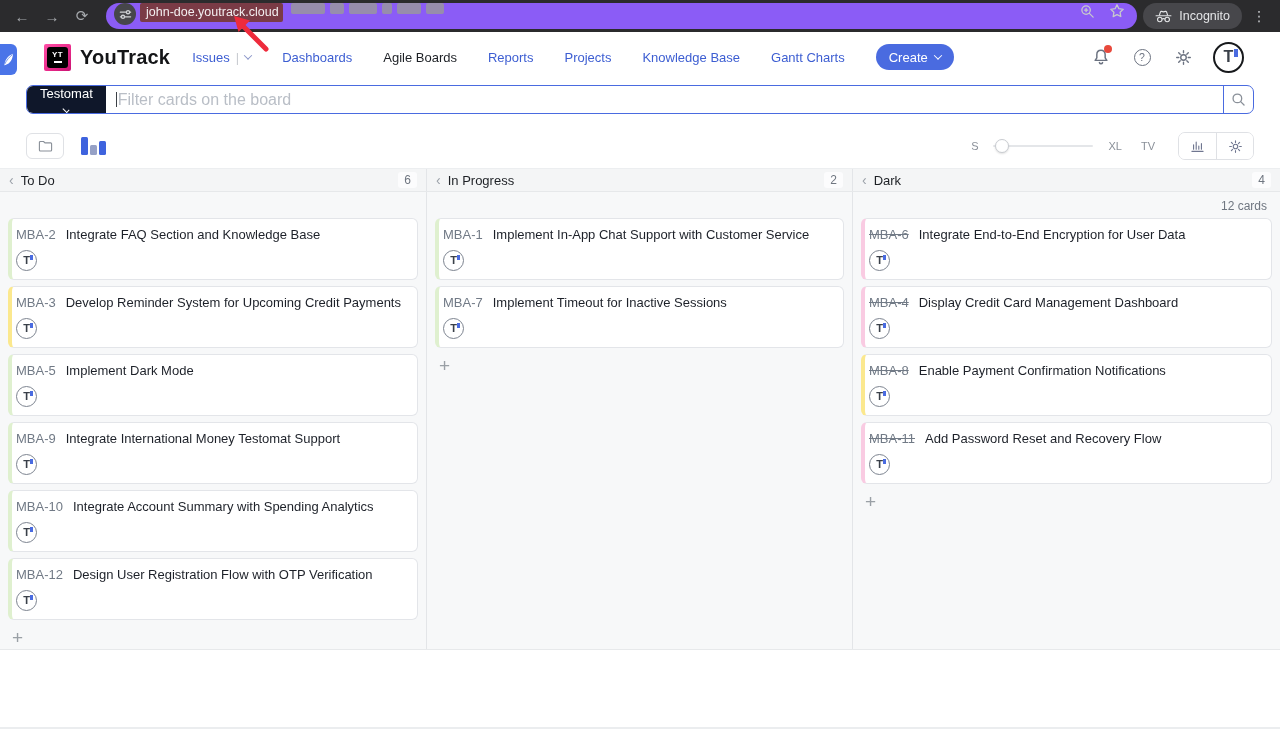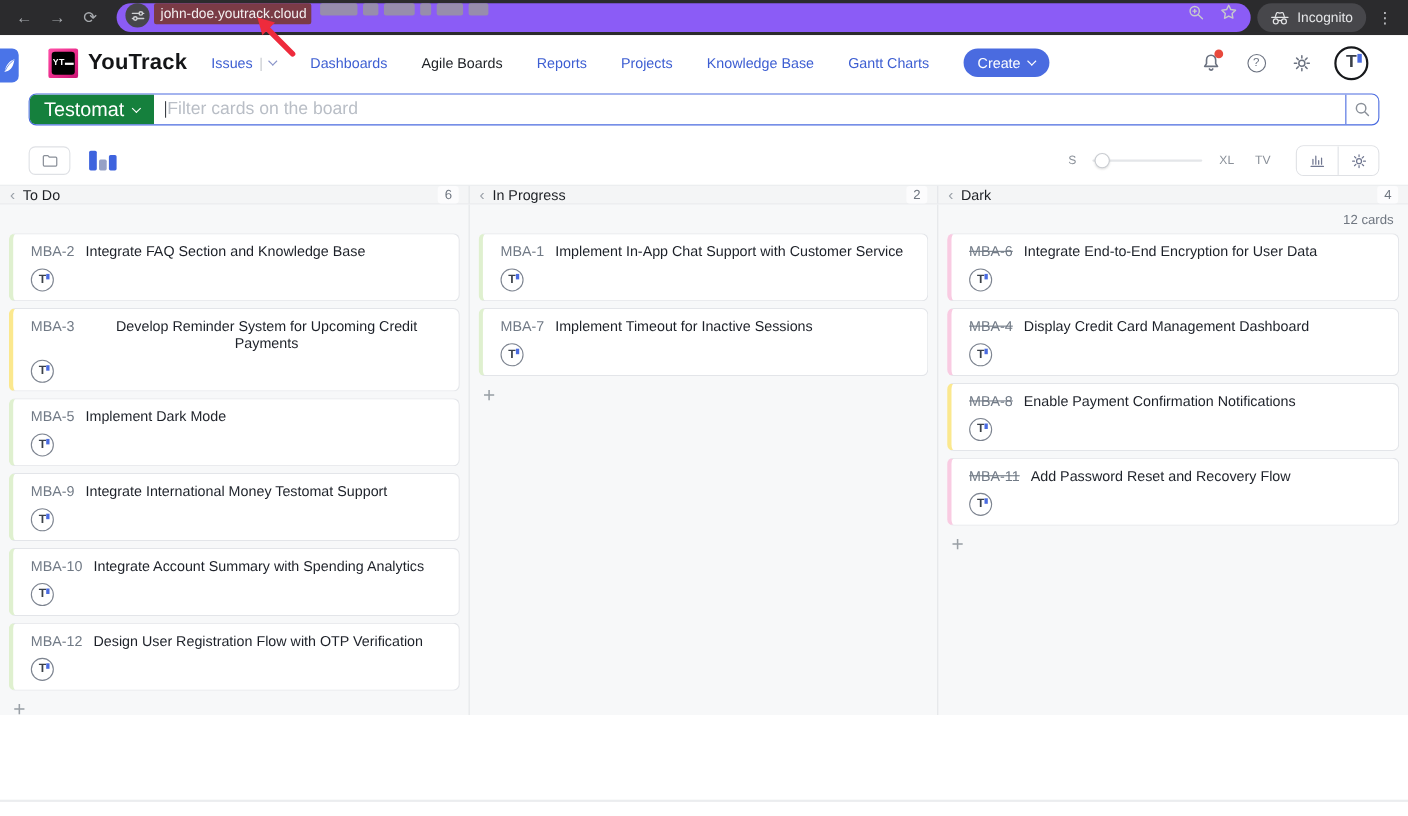--- a/index.html
+++ b/index.html
@@ -28,21 +28,21 @@
 
   
   .app-header { height:50px; background:#fff; display:flex; align-items:center;
                 padding:0 36px 0 30px; position:relative; }
   .feather-tab { position:absolute; left:0; top:12px; width:17px; height:31px; background:#4a74e8;
                  border-radius:0 6px 6px 0; display:flex; align-items:center; justify-content:center; }
   .yt-logo { width:27px; height:27px; background:linear-gradient(135deg,#ff4fa7 0%,#ea2b8b 55%,#c81372 100%);
              display:flex; align-items:center; justify-content:center; margin-left:14px;
              border-radius:2px; }
   .yt-logo-inner { width:21px; height:21px; background:#000; border-radius:3px; color:#fff;
-                   font-size:8px; font-weight:bold; display:flex; flex-direction:row;
+                   font-size:8px; font-weight:bold; display:flex; flex-direction:column;
                    align-items:center; justify-content:center; line-height:1; }
   .yt-logo-inner b { letter-spacing:.5px; }
   .yt-logo-inner i { display:block; width:8px; height:1.5px; background:#fff; margin-top:2px; }
   .app-title { font-size:20px; font-weight:bold; color:#141517; margin-left:9px; letter-spacing:.2px; }
   .main-nav { display:flex; align-items:center; gap:31px; margin-left:22px; font-size:13px; }
   .nav-item { color:#3d5ed2; cursor:pointer; display:flex; align-items:center; gap:6px; }
   .nav-item.active { color:#1d2025; }
   .nav-sep { color:#c9ccd1; }
   .chev { width:6px; height:6px; border-right:1.5px solid currentColor;
           border-bottom:1.5px solid currentColor; transform:rotate(45deg) translate(-1px,-1px);
@@ -61,22 +61,22 @@
   .t-glyph { font-weight:bold; color:#3a4049; position:relative; line-height:1; }
   .t-glyph::after { content:""; position:absolute; width:3px; height:6px; background:#4a6be0;
                     top:0; right:-4px; }
   .user-avatar .t-glyph { font-size:16px; }
   .user-avatar .t-glyph::after { width:4px; height:8px; right:-5px; }
 
   
   .filter-row { padding:3px 26px 0 26px; height:33px; }
   .filter-wrap { display:flex; height:29px; border:1.5px solid #4a6be0; border-radius:7px;
                  overflow:hidden; background:#fff; }
-  .board-btn { background:#15803d; color:#fff; font-size:18px; border:none; height:100%;
-               padding:0 13px; display:flex; align-items:center; gap:8px; cursor:pointer; }
+  .board-btn { background:#0f172a; color:#fff; font-size:13px; border:none; height:100%;
+               padding:0 13px; display:flex; align-items:center; gap:8px; cursor:pointer;flex-direction:column; }
   .filter-input-wrap { flex:1; display:flex; align-items:center; padding:0 10px; gap:1px; }
   .caret-bar { width:1px; height:15px; background:#3c4046; }
   .filter-input { border:none; outline:none; flex:1; font-size:16px; color:#3b82f6;
                   font-family:"Liberation Sans", sans-serif; }
   .filter-input::placeholder { color:#b9bec6; }
   .search-cell { width:30px; border-left:1.5px solid #4a6be0; display:flex; align-items:center;
                  justify-content:center; color:#8a9099; cursor:pointer; }
 
   
   .tool-row { padding:17px 26px 8px 26px; height:53px; display:flex; align-items:center; }
@@ -109,21 +109,21 @@
   .col-heads .col-head:nth-child(-n+2) { border-right:1px solid #e3e5e8; }
   .col-bodies { flex:1; background:#f7f8f9; display:flex; border-bottom:1px solid #e7e9eb;
                 position:relative; }
   .col-body { padding:0 8px; position:relative; }
   .col-body.divider { border-right:1px solid #e3e5e8; }
   .w1 { width:427px; } .w2 { width:426px; } .w3 { width:427px; }
   .cards-total { position:absolute; top:7px; right:13px; font-size:12px; color:#6f7680; }
   .col-sp { height:26px; }
 
   .card { background:#fff; border:1px solid #e3e5e9; border-left:4px solid #dff0cf;
-          border-radius:6px; min-height:62px; padding:8px 10px 7px 16px; margin-bottom:6px;
+          border-radius:6px; min-height:62px; padding:8px 10px 7px 4px; margin-bottom:6px;
           cursor:pointer; }
   .card-top { display:flex; align-items:baseline; gap:10px; }
   .card-id { font-size:13px; color:#717a86; white-space:nowrap; }
   .card.done .card-id { text-decoration:line-through; }
   .card-title { font-size:13px; color:#1d2129;text-align:center; }
   .t-avatar { width:21px; height:21px; border:1.6px solid #7d8490; border-radius:50%;
               display:flex; align-items:center; justify-content:center; margin-top:8px;
               background:#fff; }
   .t-avatar .t-glyph { font-size:11px; }
   .t-avatar .t-glyph::after { width:2.5px; height:4.5px; right:-3px; }

